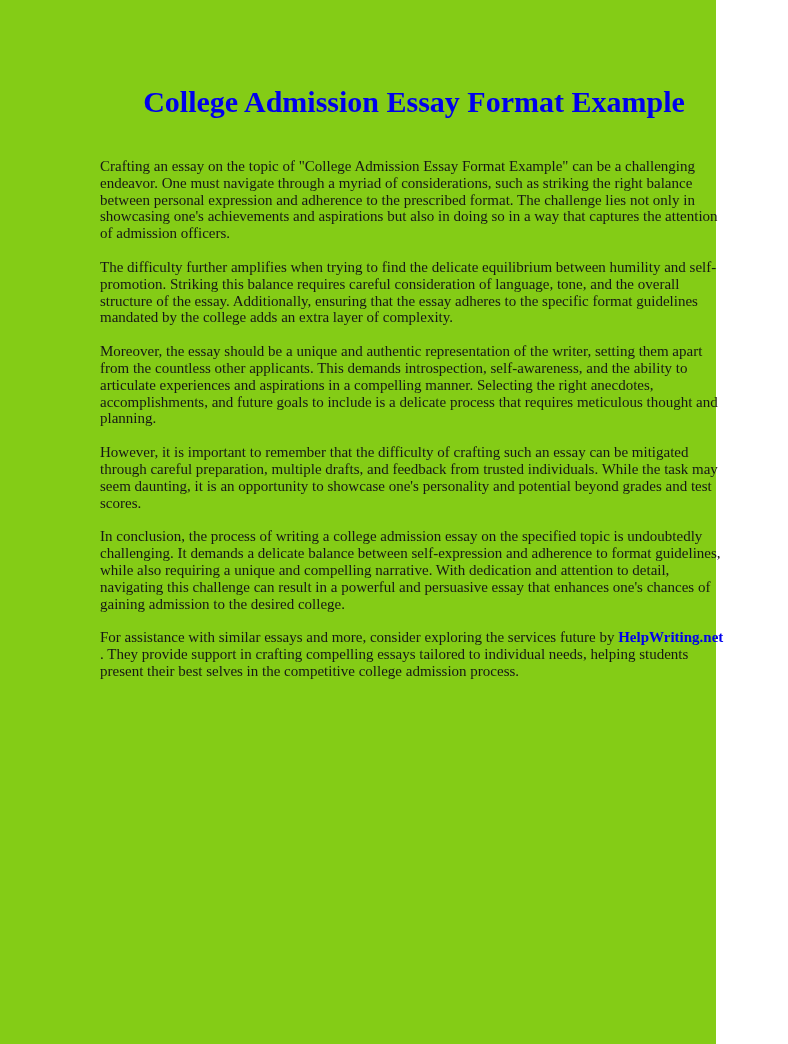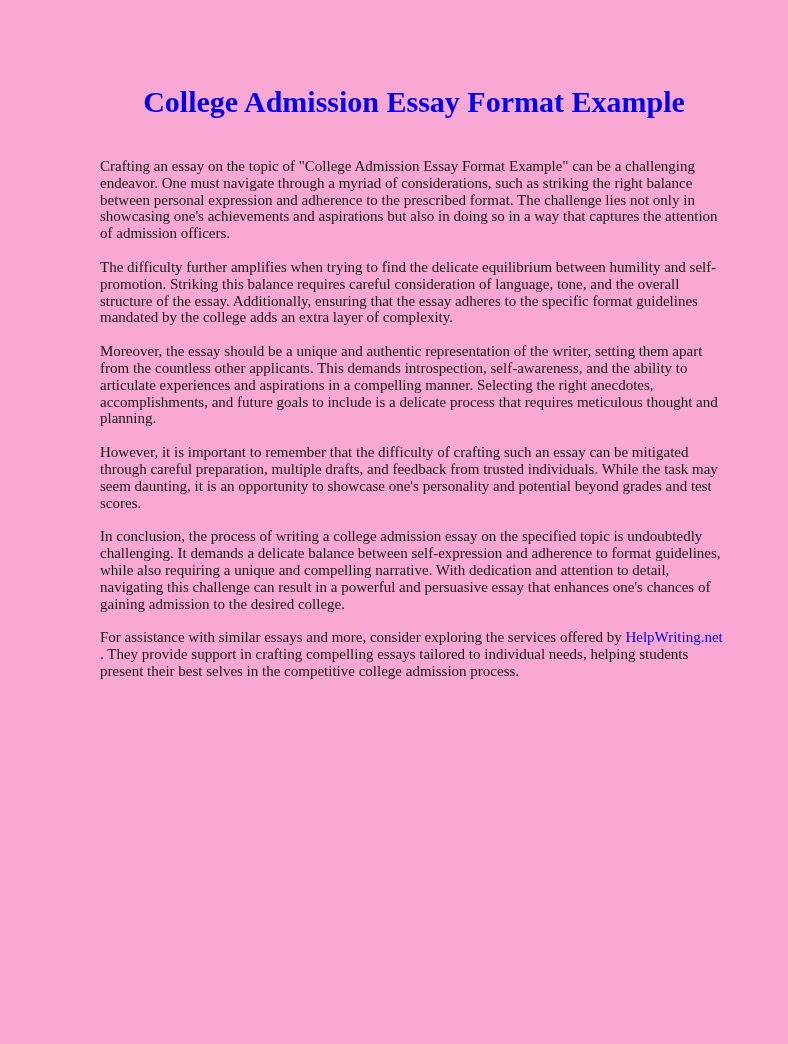--- a/index.html
+++ b/index.html
@@ -6,23 +6,23 @@
     margin: 0;
     padding: 0;
   }
   body {
     width: 788px;
     height: 1044px;
     background: #ffffff;
     overflow: hidden;
   }
   .page {
-    width: 788px;
+    width: 716px;
     height: 1044px;
-    background: #f9a8d4;
+    background: #84cc16;
     box-sizing: border-box;
     padding: 84px 60px 0 100px;
   }
   .doc-title {
     width: 628px;
     margin: 0 0 38px 0;
     text-align: center;
     font-family: "Liberation Serif", "DejaVu Serif", serif;
     font-weight: bold;
     font-size: 30px;
@@ -35,21 +35,21 @@
     font-size: 15px;
     line-height: 16.8px;
     color: #161616;
   }
   .doc-body p {
     margin: 0 0 17px 0;
     padding: 0;
   }
   .site-link {
     color: #0000ee;
-    font-weight: normal;
+    font-weight: bold;
     text-decoration: none;
     cursor: pointer;
   }
 </style>
 </head>
 <body>
 
 <div class="page">
 
   <h1 class="doc-title">College Admission Essay Format Example</h1>
@@ -59,16 +59,16 @@
     <p>Crafting an essay on the topic of "College Admission Essay Format Example" can be a challenging endeavor. One must navigate through a myriad of considerations, such as striking the right balance between personal expression and adherence to the prescribed format. The challenge lies not only in showcasing one's achievements and aspirations but also in doing so in a way that captures the attention of admission officers.</p>
 
     <p>The difficulty further amplifies when trying to find the delicate equilibrium between humility and self-promotion. Striking this balance requires careful consideration of language, tone, and the overall structure of the essay. Additionally, ensuring that the essay adheres to the specific format guidelines mandated by the college adds an extra layer of complexity.</p>
 
     <p>Moreover, the essay should be a unique and authentic representation of the writer, setting them apart from the countless other applicants. This demands introspection, self-awareness, and the ability to articulate experiences and aspirations in a compelling manner. Selecting the right anecdotes, accomplishments, and future goals to include is a delicate process that requires meticulous thought and planning.</p>
 
     <p>However, it is important to remember that the difficulty of crafting such an essay can be mitigated through careful preparation, multiple drafts, and feedback from trusted individuals. While the task may seem daunting, it is an opportunity to showcase one's personality and potential beyond grades and test scores.</p>
 
     <p>In conclusion, the process of writing a college admission essay on the specified topic is undoubtedly challenging. It demands a delicate balance between self-expression and adherence to format guidelines, while also requiring a unique and compelling narrative. With dedication and attention to detail, navigating this challenge can result in a powerful and persuasive essay that enhances one's chances of gaining admission to the desired college.</p>
 
-    <p><span>For assistance with similar essays and more, consider exploring the services offered by </span><a class="site-link">HelpWriting.net</a><span> . They provide support in crafting compelling essays tailored to individual needs, helping students present their best selves in the competitive college admission process.</span></p>
+    <p><span>For assistance with similar essays and more, consider exploring the services future by </span><a class="site-link">HelpWriting.net</a><span> . They provide support in crafting compelling essays tailored to individual needs, helping students present their best selves in the competitive college admission process.</span></p>
 
   </div>
 </div>
 
 </body></html>

